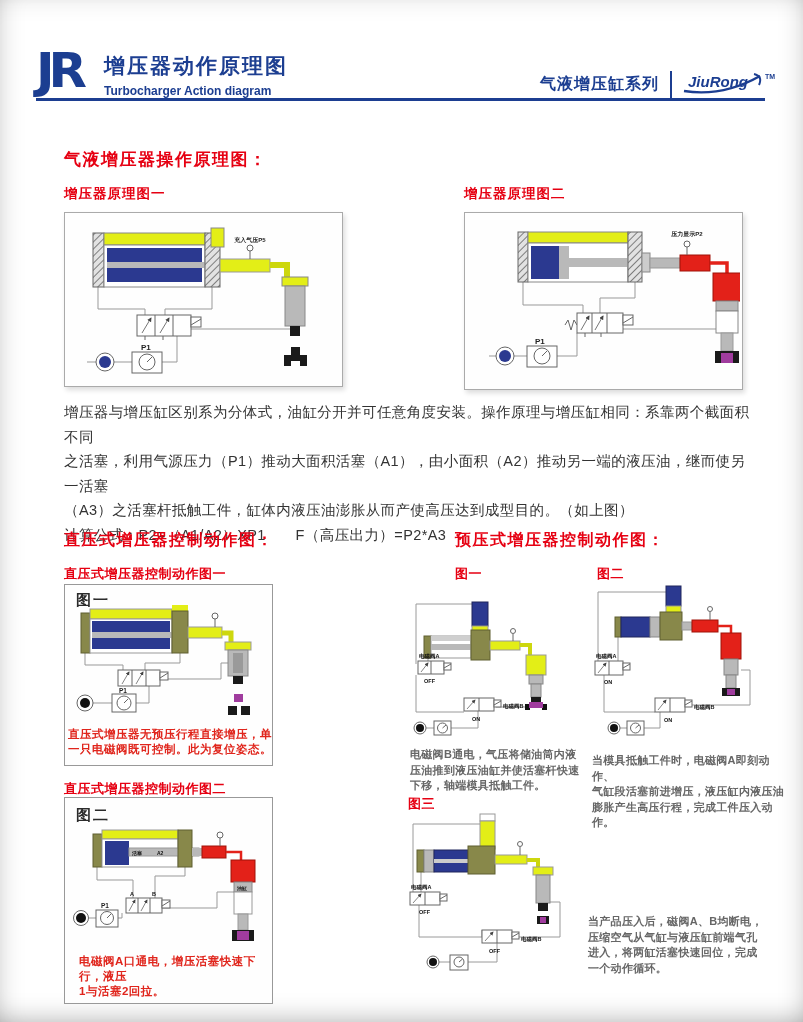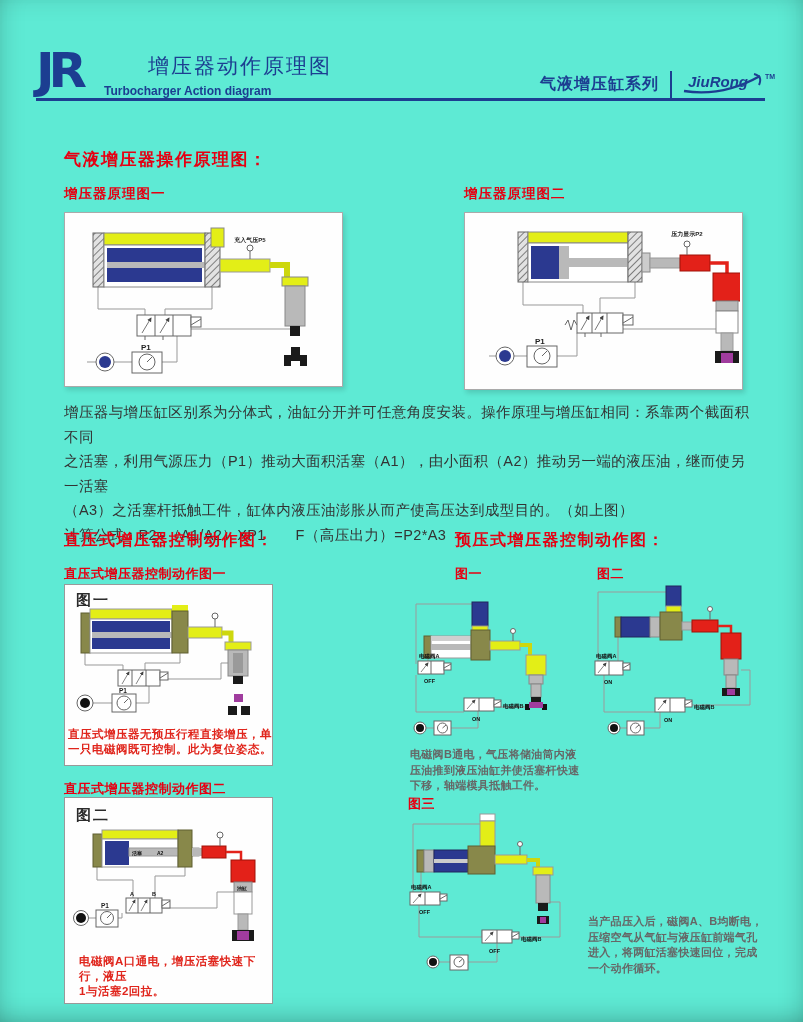--- a/index.html
+++ b/index.html
@@ -1,27 +1,27 @@
 <!DOCTYPE html>
 <html><head>
 <meta charset="utf-8">
 <style>
   html,body{margin:0;padding:0;background:#e9e9e9;}
   .page{
-    position:relative;width:803px;height:1022px;margin:0 auto;background:#5eead4;
+    position:relative;width:803px;height:1022px;margin:0 auto;background:#ffffff;
     font-family:"Liberation Sans","DejaVu Sans",sans-serif;overflow:hidden;
     box-shadow:inset 0 -22px 26px -20px rgba(0,0,0,.28),
                inset 22px 0 26px -22px rgba(0,0,0,.18),
                inset -22px 0 26px -22px rgba(0,0,0,.18),
                inset 0 22px 26px -24px rgba(0,0,0,.12);
   }
   .abs{position:absolute;}
   .jr-logo{font-family:"DejaVu Sans",sans-serif;font-weight:900;font-size:50px;
     color:#1c3e91;letter-spacing:-6px;line-height:46px;transform:scaleY(.96);}
-  .h-cn{font-size:21px;font-weight:normal;color:#1c3e91;letter-spacing:2px;margin-left:44px;}
+  .h-cn{font-size:21px;font-weight:bold;color:#1c3e91;letter-spacing:2px;}
   .h-en{font-family:Liberation Sans, sans-serif;font-size:12px;font-weight:bold;color:#1c3e91;margin-top:4px;}
   .series{font-size:16px;font-weight:bold;color:#1c3e91;letter-spacing:1px;}
   .hdr-div{width:2px;height:27px;background:#1c3e91;margin:0 9px 0 11px;}
   .tm{font-size:7px;color:#1c3e91;vertical-align:top;position:relative;top:-8px;left:-2px;font-weight:bold;}
   .rule{background:#1c3e91;height:3px;}
   .red-h1{font-size:17px;font-weight:bold;color:#e60012;letter-spacing:1.5px;}
   .red-h2{font-size:13.5px;font-weight:bold;color:#e60012;letter-spacing:1px;}
   .red-h3{font-size:13px;font-weight:bold;color:#e60012;letter-spacing:.5px;}
   .para{font-size:14.5px;color:#333;line-height:24.5px;letter-spacing:.4px;}
   .diagbox{background:#fefefe;border:1px solid #aaa;box-shadow:2px 3px 5px rgba(0,0,0,.14);}
@@ -397,20 +397,25 @@
     <text x="104" y="129" font-size="5.5" font-weight="bold" fill="#111">电磁阀B</text>
     <text x="74" y="142" font-size="5.5" font-weight="bold" fill="#111">ON</text>
     <g>
       <circle cx="24" cy="148" r="6" fill="#fff" stroke="#666"></circle>
       <circle cx="24" cy="148" r="4" fill="#111"></circle>
       <rect x="37" y="141" width="17" height="14" fill="#fff" stroke="#666"></rect>
       <circle cx="45.5" cy="148" r="5" fill="#fff" stroke="#666"></circle>
       <line x1="45.5" y1="148" x2="49" y2="145" stroke="#666"></line>
     </g>
   </svg>
+  <div class="abs gray-cap" style="left:592px;top:753px;width:200px;">
+    <div>当模具抵触工件时，电磁阀A即刻动作、</div>
+    <div>气缸段活塞前进增压，液压缸内液压油</div>
+    <div>膨胀产生高压行程，完成工件压入动作。</div>
+  </div>
 
   <div class="abs red-h3" style="left:64px;top:780px;">直压式增压器控制动作图二</div>
   <div class="abs diagbox" style="left:64px;top:797px;width:207px;height:205px;box-shadow:none;border:1px solid #999;">
     <div class="abs figlabel" style="left:11px;top:8px;">图二</div>
     <svg class="abs" style="left:0;top:24px;" width="205" height="128" viewBox="0 0 205 128">
       <g stroke="#999" fill="none" stroke-width="1">
         <path d="M32 45 V58 H68 V76"></path>
         <path d="M120 45 V54 H90 V76"></path>
         <path d="M97 86 H152 V70 H169"></path>
         <path d="M23 96 H31"></path>

